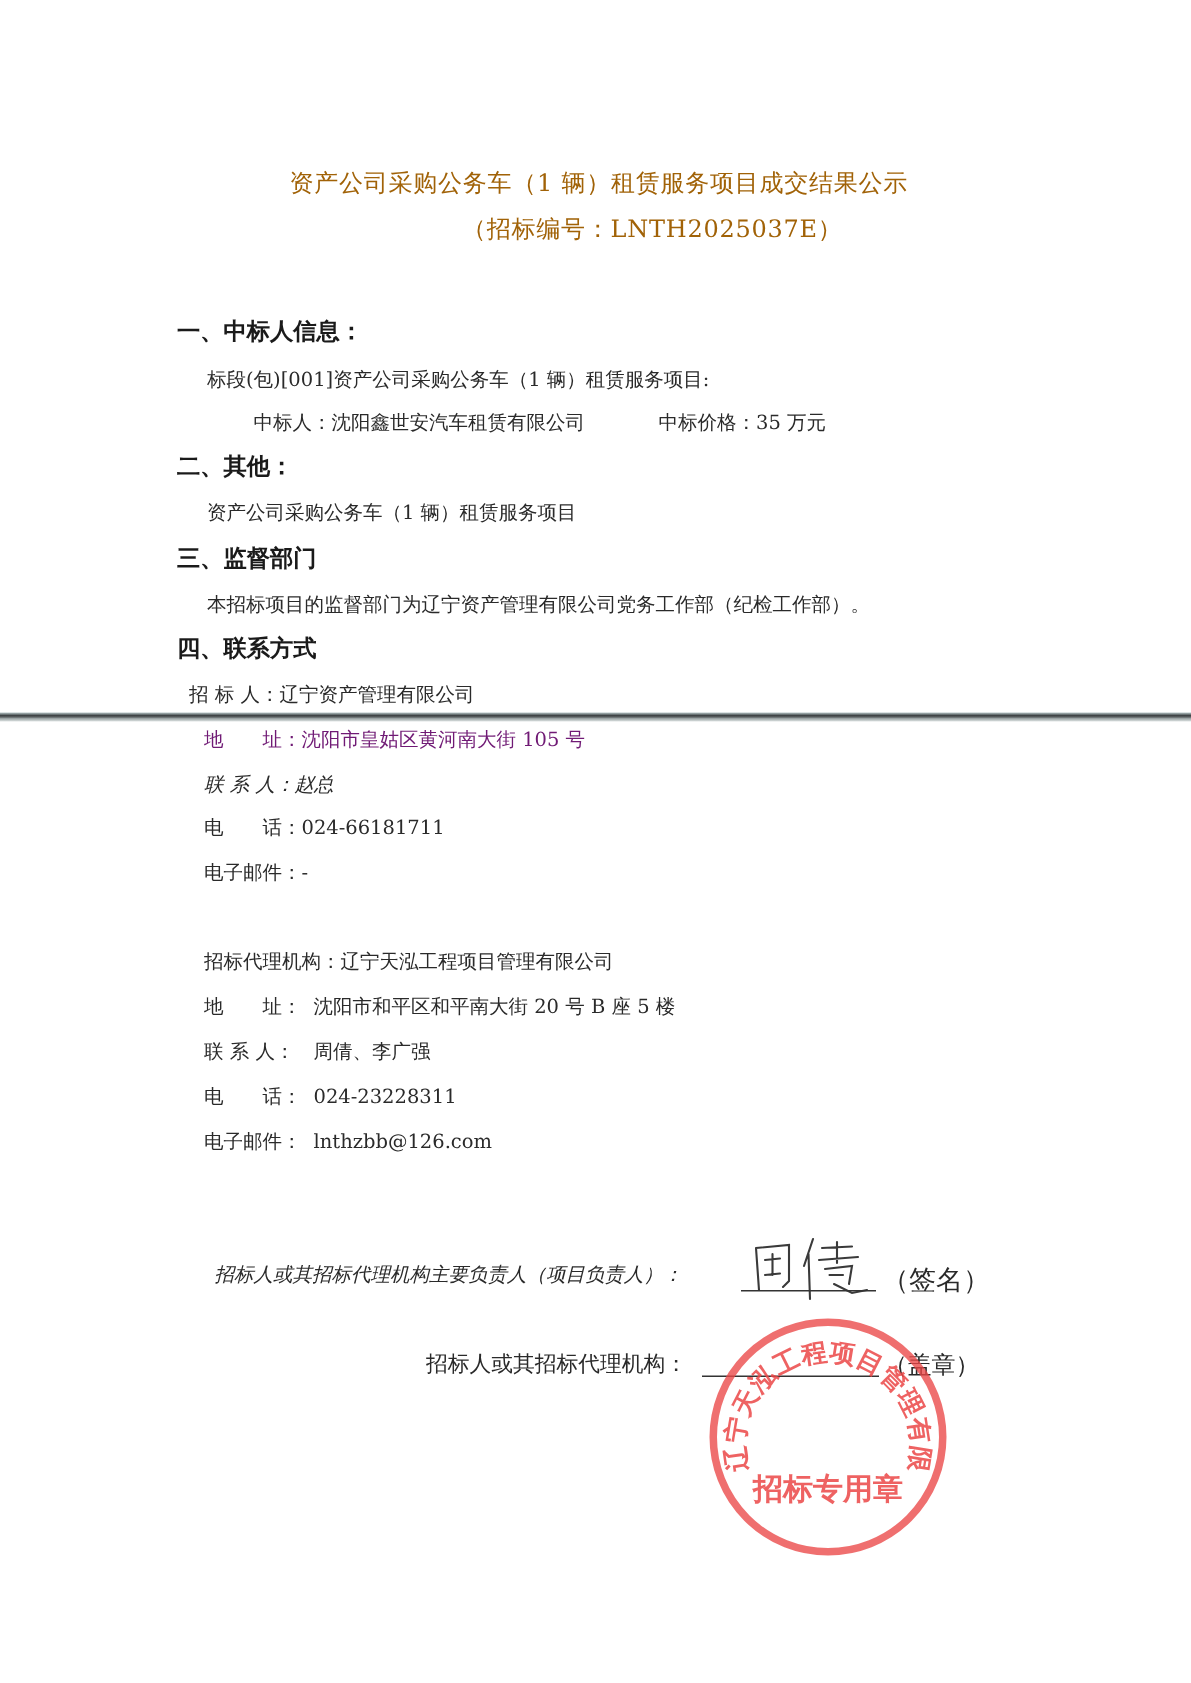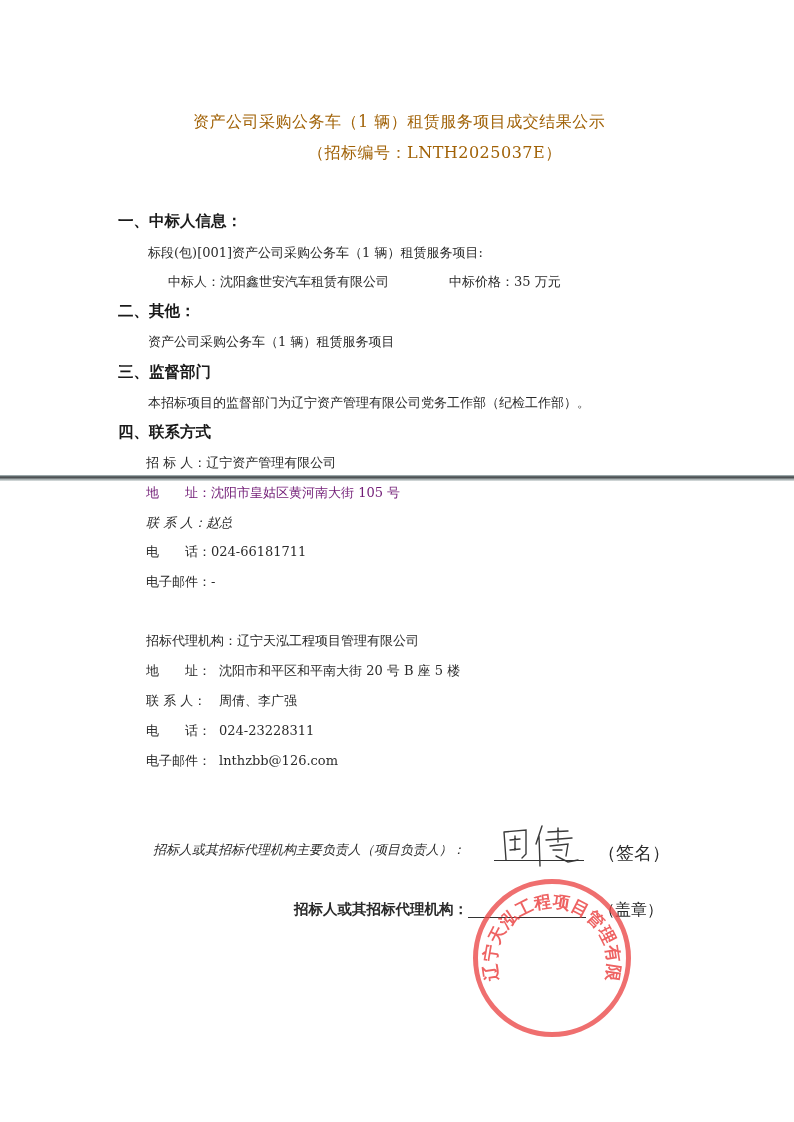--- a/index.html
+++ b/index.html
@@ -3,21 +3,21 @@
 <meta charset="utf-8">
 <style>
   html, body { margin: 0; padding: 0; }
   body {
     width: 794px; height: 1122px; background: #ffffff; position: relative; overflow: hidden;
     font-family: "DejaVu Serif", "Liberation Serif", serif; color: #222;
   }
   .abs { position: absolute; white-space: nowrap; }
   .title { font-size: 16px; color: #a16207; letter-spacing: 0.5px; }
   .h { font-family: "DejaVu Sans", "Liberation Sans", sans-serif; font-weight: bold; font-size: 15.5px; color: #1a1a1a; }
-  .t { font-size: 13px; color: #2a2a2a; margin-left: 10px; }
+  .t { font-size: 13px; color: #2a2a2a; }
   .scanline {
     position: absolute; left: 0; width: 794px; top: 475px; height: 6px;
     background: linear-gradient(#b8c6c8 0px, #7f8a8c 1px, #3f4446 2px, #5b6062 3px, #9aa3a4 4px, #dfe4e4 6px);
   }
   .faded { color: #701a75; }
   .sigline { position: absolute; height: 1px; background: #333; }
   .stamp {
     position: absolute; left: 473px; top: 879px; width: 158px; height: 158px;
     border-radius: 50%; border: 5px solid rgba(235,70,70,0.78); box-sizing: border-box;
   }
@@ -28,36 +28,36 @@
   }
 </style>
 </head>
 <body>
 
 <div class="abs title" style="left:193px; top:112px;">资产公司采购公务车（1 辆）租赁服务项目成交结果公示</div>
 <div class="abs title" style="left:296px; top:143px;margin-left:12px;">（招标编号：LNTH2025037E）</div>
 
 <div class="abs h" style="left:118px; top:211px;font-family:Liberation Mono, monospace;">一、中标人信息：</div>
 <div class="abs t" style="left:138px; top:244px;">标段(包)[001]资产公司采购公务车（1 辆）租赁服务项目:</div>
-<div class="abs t" style="left:158px; top:273px;">
+<div class="abs t" style="left:169px; top:273px;">
   <span>中标人：</span><span>沈阳鑫世安汽车租赁有限公司</span>
 </div>
 <div class="abs t" style="left:439px; top:273px;">
   <span>中标价格：</span><span>35 万元</span>
 </div>
 
 <div class="abs h" style="left:118px; top:301px;">二、其他：</div>
 <div class="abs t" style="left:138px; top:333px;">资产公司采购公务车（1 辆）租赁服务项目</div>
 
 <div class="abs h" style="left:118px; top:362px;">三、监督部门</div>
 <div class="abs t" style="left:138px; top:394px;">本招标项目的监督部门为辽宁资产管理有限公司党务工作部（纪检工作部）。</div>
 
 <div class="abs h" style="left:118px; top:422px;">四、联系方式</div>
 
-<div class="abs t" style="left:136px; top:454px;">
+<div class="abs t" style="left:126px; top:454px;">
   <span>招 标 人：</span><span>辽宁资产管理有限公司</span>
 </div>
 
 <div class="scanline"></div>
 
 <div class="abs t faded" style="left:136px; top:484px;">
   <span>地　　址：</span><span>沈阳市皇姑区黄河南大街 105 号</span>
 </div>
 <div class="abs t" style="left:136px; top:514px;font-style:italic;">
   <span>联 系 人：</span><span>赵总</span>
@@ -92,26 +92,27 @@
   <g fill="none" stroke="#3a3a3a" stroke-width="1.4" stroke-linecap="round">
     <path d="M6 10 L8 38 M6 10 L28 8 L28 32 L24 36"></path>
     <path d="M12 18 L22 17 M17 14 L17 28 M12 28 L22 27"></path>
     <path d="M44 4 L38 22 M41 14 L42 44"></path>
     <path d="M50 10 L70 9 M48 18 L74 16 M60 6 L60 20 M52 24 L70 22 L68 34 M55 28 L64 28 M58 34 L70 40 L80 38"></path>
   </g>
 </svg>
 <div class="sigline" style="left:494px; top:860px; width:90px;"></div>
 <div class="abs t" style="left:588px; top:841px; font-size:18px;">（签名）</div>
 
-<div class="abs t" style="left:284px; top:900px; font-size:14.5px;font-weight:bold;">招标人或其招标代理机构：</div>
+<div class="abs t" style="left:284px; top:900px; font-size:14.5px;">招标人或其招标代理机构：</div>
 <div class="sigline" style="left:468px; top:917px; width:118px;"></div>
 <div class="abs t" style="left:589px; top:900px; font-size:16px;">（盖章）</div>
 
 <div class="stamp">
   <svg class="stamp-svg" viewBox="0 0 148 148">
     <defs>
       <path id="ringArc" d="M 22 100 A 56 56 0 1 1 126 100"></path>
     </defs>
     <text font-family="DejaVu Sans, sans-serif" font-weight="bold" font-size="17" fill="rgba(235,70,70,0.85)" letter-spacing="0.5">
       <textPath href="#ringArc" startOffset="2%">辽宁天泓工程项目管理有限公司</textPath>
     </text>
   </svg>
+  <div class="stamp-bottom">招标专用章</div>
 </div>
 
 </body></html>

